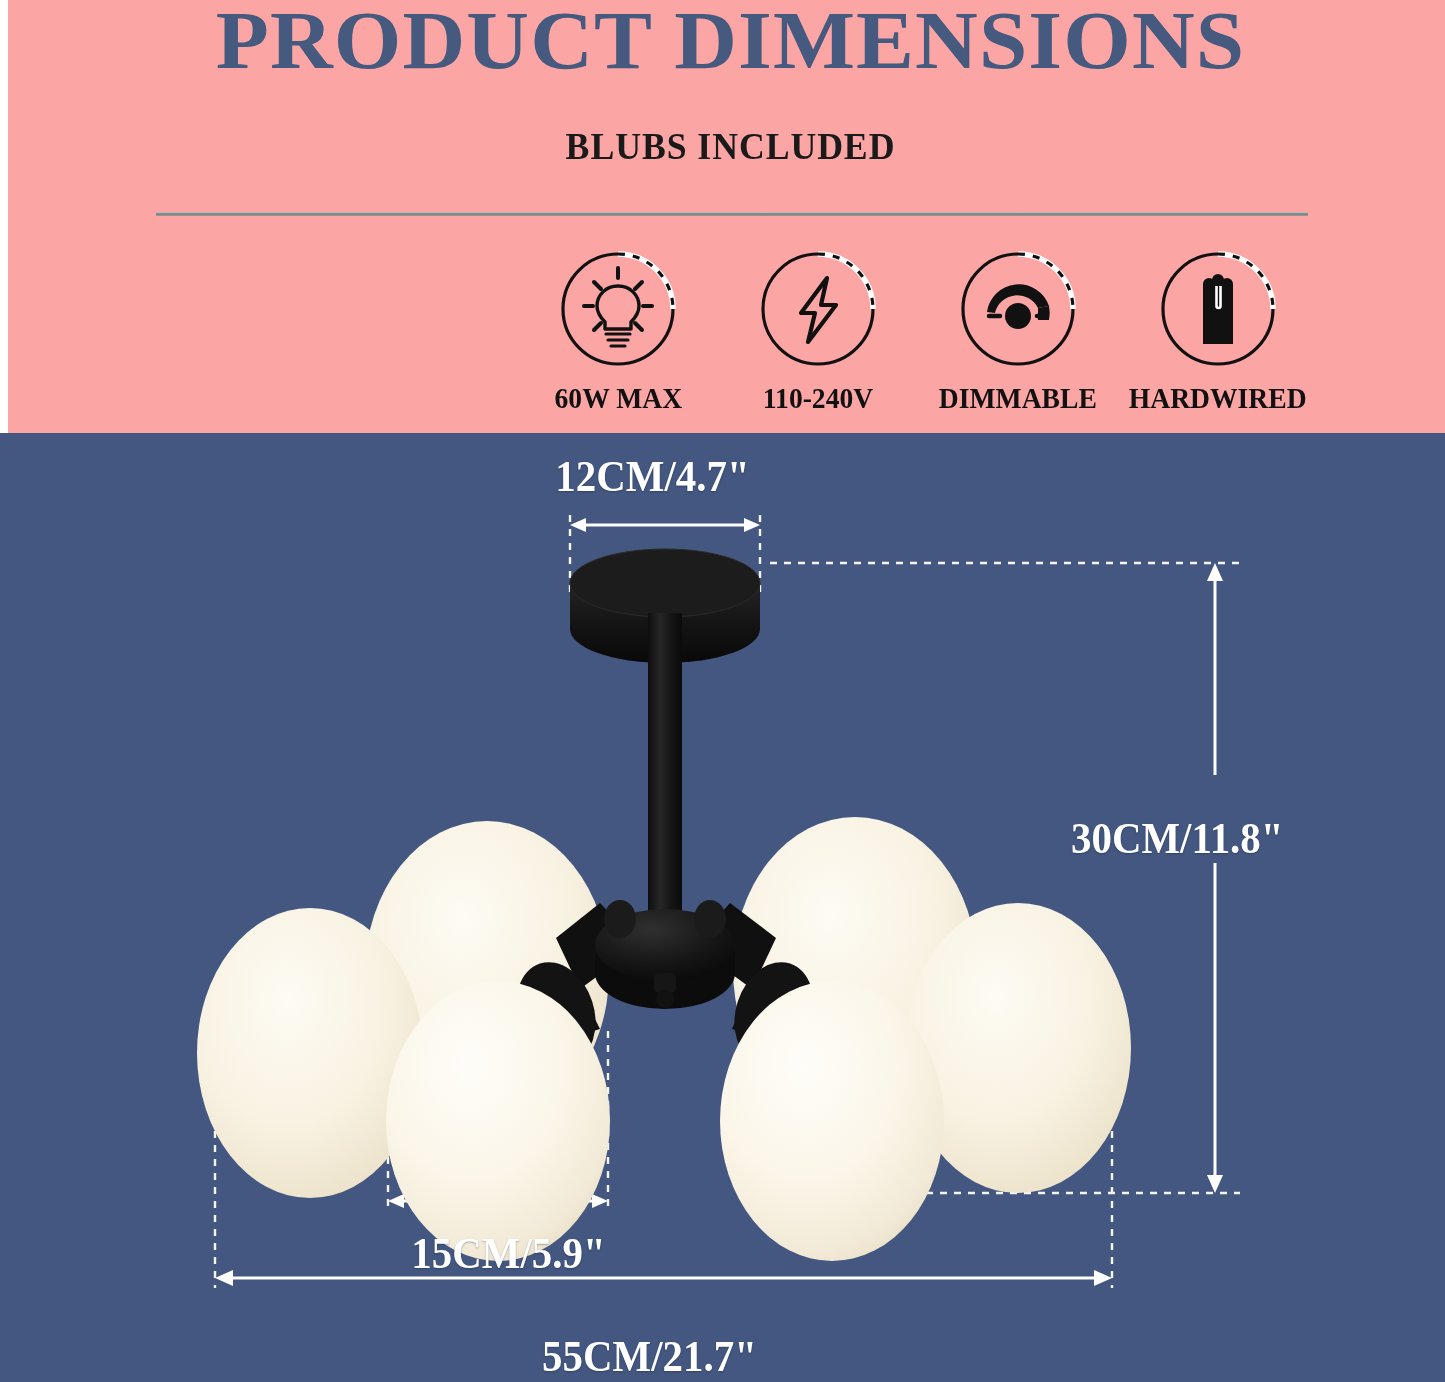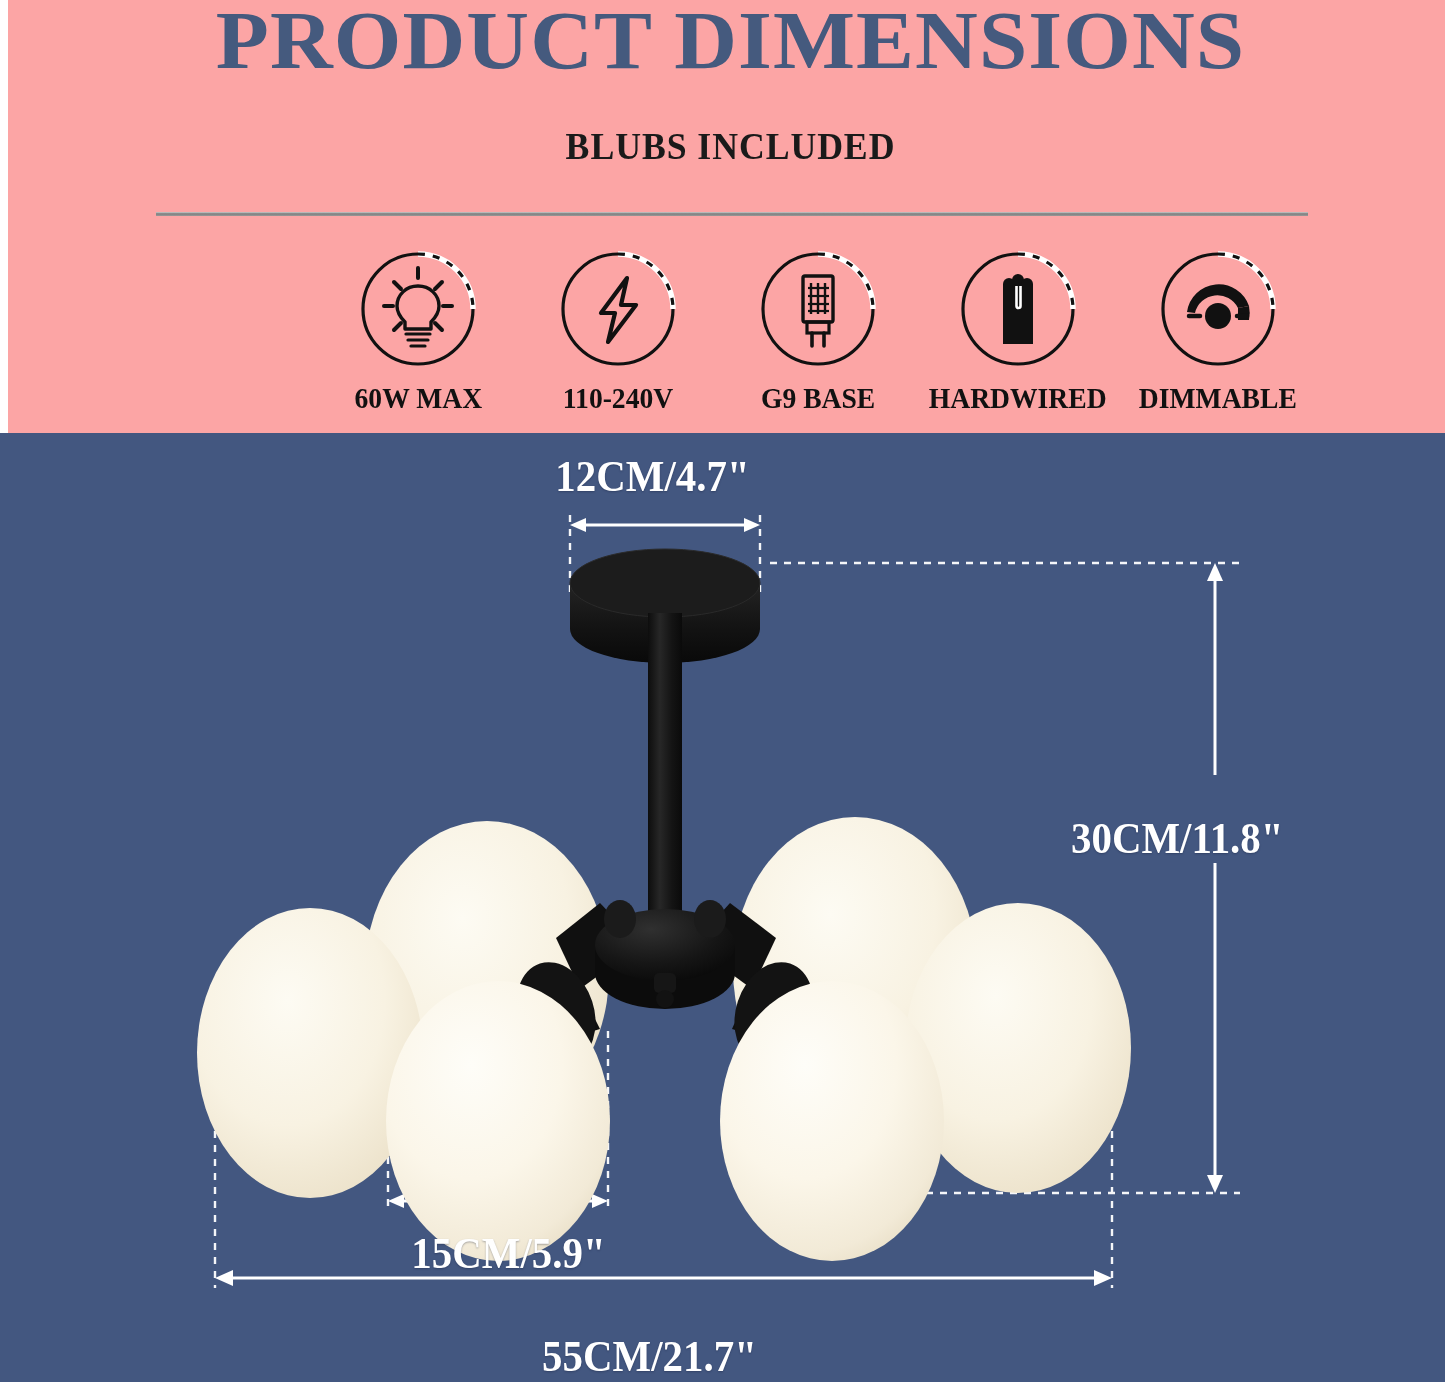--- a/index.html
+++ b/index.html
@@ -132,44 +132,38 @@
           <svg viewBox="0 0 118 118" xmlns="http://www.w3.org/2000/svg">
             <path d="M59 4 A55 55 0 1 0 59 114 A55 55 0 0 0 59 4" fill="none" stroke="#111" stroke-width="3.2"></path>
             <path d="M59 4 A55 55 0 0 1 114 59" fill="none" stroke="#ffffff" stroke-width="5.5"></path>
             <path d="M59 4 A55 55 0 0 1 114 59" fill="none" stroke="#111" stroke-width="3.2" stroke-dasharray="7 8"></path>
             <path d="M68 28 L42 63 L56 63 L49 92 L77 55 L62 55 Z" fill="none" stroke="#111" stroke-width="4.2" stroke-linejoin="round"></path>
           </svg>
         </div>
         <div class="feature-label">110-240V</div>
       </div>
 
+
       <div class="feature">
         <div class="feature-circle">
           <svg viewBox="0 0 118 118" xmlns="http://www.w3.org/2000/svg">
             <path d="M59 4 A55 55 0 1 0 59 114 A55 55 0 0 0 59 4" fill="none" stroke="#111" stroke-width="3.2"></path>
             <path d="M59 4 A55 55 0 0 1 114 59" fill="none" stroke="#ffffff" stroke-width="5.5"></path>
             <path d="M59 4 A55 55 0 0 1 114 59" fill="none" stroke="#111" stroke-width="3.2" stroke-dasharray="7 8"></path>
 
-            <rect x="44" y="26" width="30" height="46" rx="2" fill="none" stroke="#111" stroke-width="3.4"></rect>
-
-            <line x1="52" y1="33" x2="52" y2="64" stroke="#111" stroke-width="2.4"></line>
-            <line x1="59" y1="33" x2="59" y2="64" stroke="#111" stroke-width="2.4"></line>
-            <line x1="66" y1="33" x2="66" y2="64" stroke="#111" stroke-width="2.4"></line>
-            <line x1="49" y1="38" x2="70" y2="38" stroke="#111" stroke-width="2.2"></line>
-            <line x1="49" y1="46" x2="70" y2="46" stroke="#111" stroke-width="2.2"></line>
-            <line x1="49" y1="54" x2="70" y2="54" stroke="#111" stroke-width="2.2"></line>
-            <line x1="49" y1="61" x2="70" y2="61" stroke="#111" stroke-width="2.2"></line>
-
-            <rect x="48" y="72" width="22" height="11" fill="none" stroke="#111" stroke-width="3.2"></rect>
-
-            <line x1="53" y1="83" x2="53" y2="96" stroke="#111" stroke-width="3.6" stroke-linecap="round"></line>
-            <line x1="65" y1="83" x2="65" y2="96" stroke="#111" stroke-width="3.6" stroke-linecap="round"></line>
+            <path d="M28 62 A32 32 0 0 1 90 56 L90 56 L79 58 A23 23 0 0 0 36 63 Z" fill="#111"></path>
+            <path d="M79 58 L90 56 A34 34 0 0 1 90 70 L79 70 Z" fill="#111"></path>
+
+            <circle cx="59" cy="66" r="13" fill="#111"></circle>
+
+            <line x1="30" y1="66" x2="41" y2="66" stroke="#111" stroke-width="4.5" stroke-linecap="round"></line>
+            <line x1="78" y1="66" x2="88" y2="66" stroke="#111" stroke-width="4.5" stroke-linecap="round"></line>
           </svg>
         </div>
-        <div class="feature-label">G9 BASE</div>
+        <div class="feature-label">DIMMABLE</div>
       </div>
 
       <div class="feature">
         <div class="feature-circle">
           <svg viewBox="0 0 118 118" xmlns="http://www.w3.org/2000/svg">
             <path d="M59 4 A55 55 0 1 0 59 114 A55 55 0 0 0 59 4" fill="none" stroke="#111" stroke-width="3.2"></path>
             <path d="M59 4 A55 55 0 0 1 114 59" fill="none" stroke="#ffffff" stroke-width="5.5"></path>
             <path d="M59 4 A55 55 0 0 1 114 59" fill="none" stroke="#111" stroke-width="3.2" stroke-dasharray="7 8"></path>
 
             <rect x="44" y="62" width="30" height="32" fill="#111"></rect>
@@ -177,39 +171,20 @@
             <path d="M44 70 L44 34 A6 6 0 0 1 56 34 L56 70 Z" fill="#111"></path>
             <path d="M53 70 L53 30 A6 6 0 0 1 65 30 L65 70 Z" fill="#111"></path>
             <path d="M62 70 L62 34 A6 6 0 0 1 74 34 L74 70 Z" fill="#111"></path>
 
             <path d="M56 34 L56 58 A3 3 0 0 0 62 58 L62 34 A3 3 0 0 0 56 34 Z" fill="#ffffff" opacity="0"></path>
             <path d="M57.5 36 L57.5 56 A2 2 0 0 0 61.5 56 L61.5 36" fill="none" stroke="#ffffff" stroke-width="2.6"></path>
             <path d="M48.5 39 L48.5 59" fill="none" stroke="#ffffff" stroke-width="0"></path>
           </svg>
         </div>
         <div class="feature-label">HARDWIRED</div>
-      </div>
-
-      <div class="feature">
-        <div class="feature-circle">
-          <svg viewBox="0 0 118 118" xmlns="http://www.w3.org/2000/svg">
-            <path d="M59 4 A55 55 0 1 0 59 114 A55 55 0 0 0 59 4" fill="none" stroke="#111" stroke-width="3.2"></path>
-            <path d="M59 4 A55 55 0 0 1 114 59" fill="none" stroke="#ffffff" stroke-width="5.5"></path>
-            <path d="M59 4 A55 55 0 0 1 114 59" fill="none" stroke="#111" stroke-width="3.2" stroke-dasharray="7 8"></path>
-
-            <path d="M28 62 A32 32 0 0 1 90 56 L90 56 L79 58 A23 23 0 0 0 36 63 Z" fill="#111"></path>
-            <path d="M79 58 L90 56 A34 34 0 0 1 90 70 L79 70 Z" fill="#111"></path>
-
-            <circle cx="59" cy="66" r="13" fill="#111"></circle>
-
-            <line x1="30" y1="66" x2="41" y2="66" stroke="#111" stroke-width="4.5" stroke-linecap="round"></line>
-            <line x1="78" y1="66" x2="88" y2="66" stroke="#111" stroke-width="4.5" stroke-linecap="round"></line>
-          </svg>
-        </div>
-        <div class="feature-label">DIMMABLE</div>
       </div>
 
     </div>
   </div>
 
   <div id="blue-panel">
 
     <svg id="fixture-svg" viewBox="0 0 1445 949" xmlns="http://www.w3.org/2000/svg">
       <defs>
         <radialGradient id="globeGrad" cx="38%" cy="30%" r="78%">

